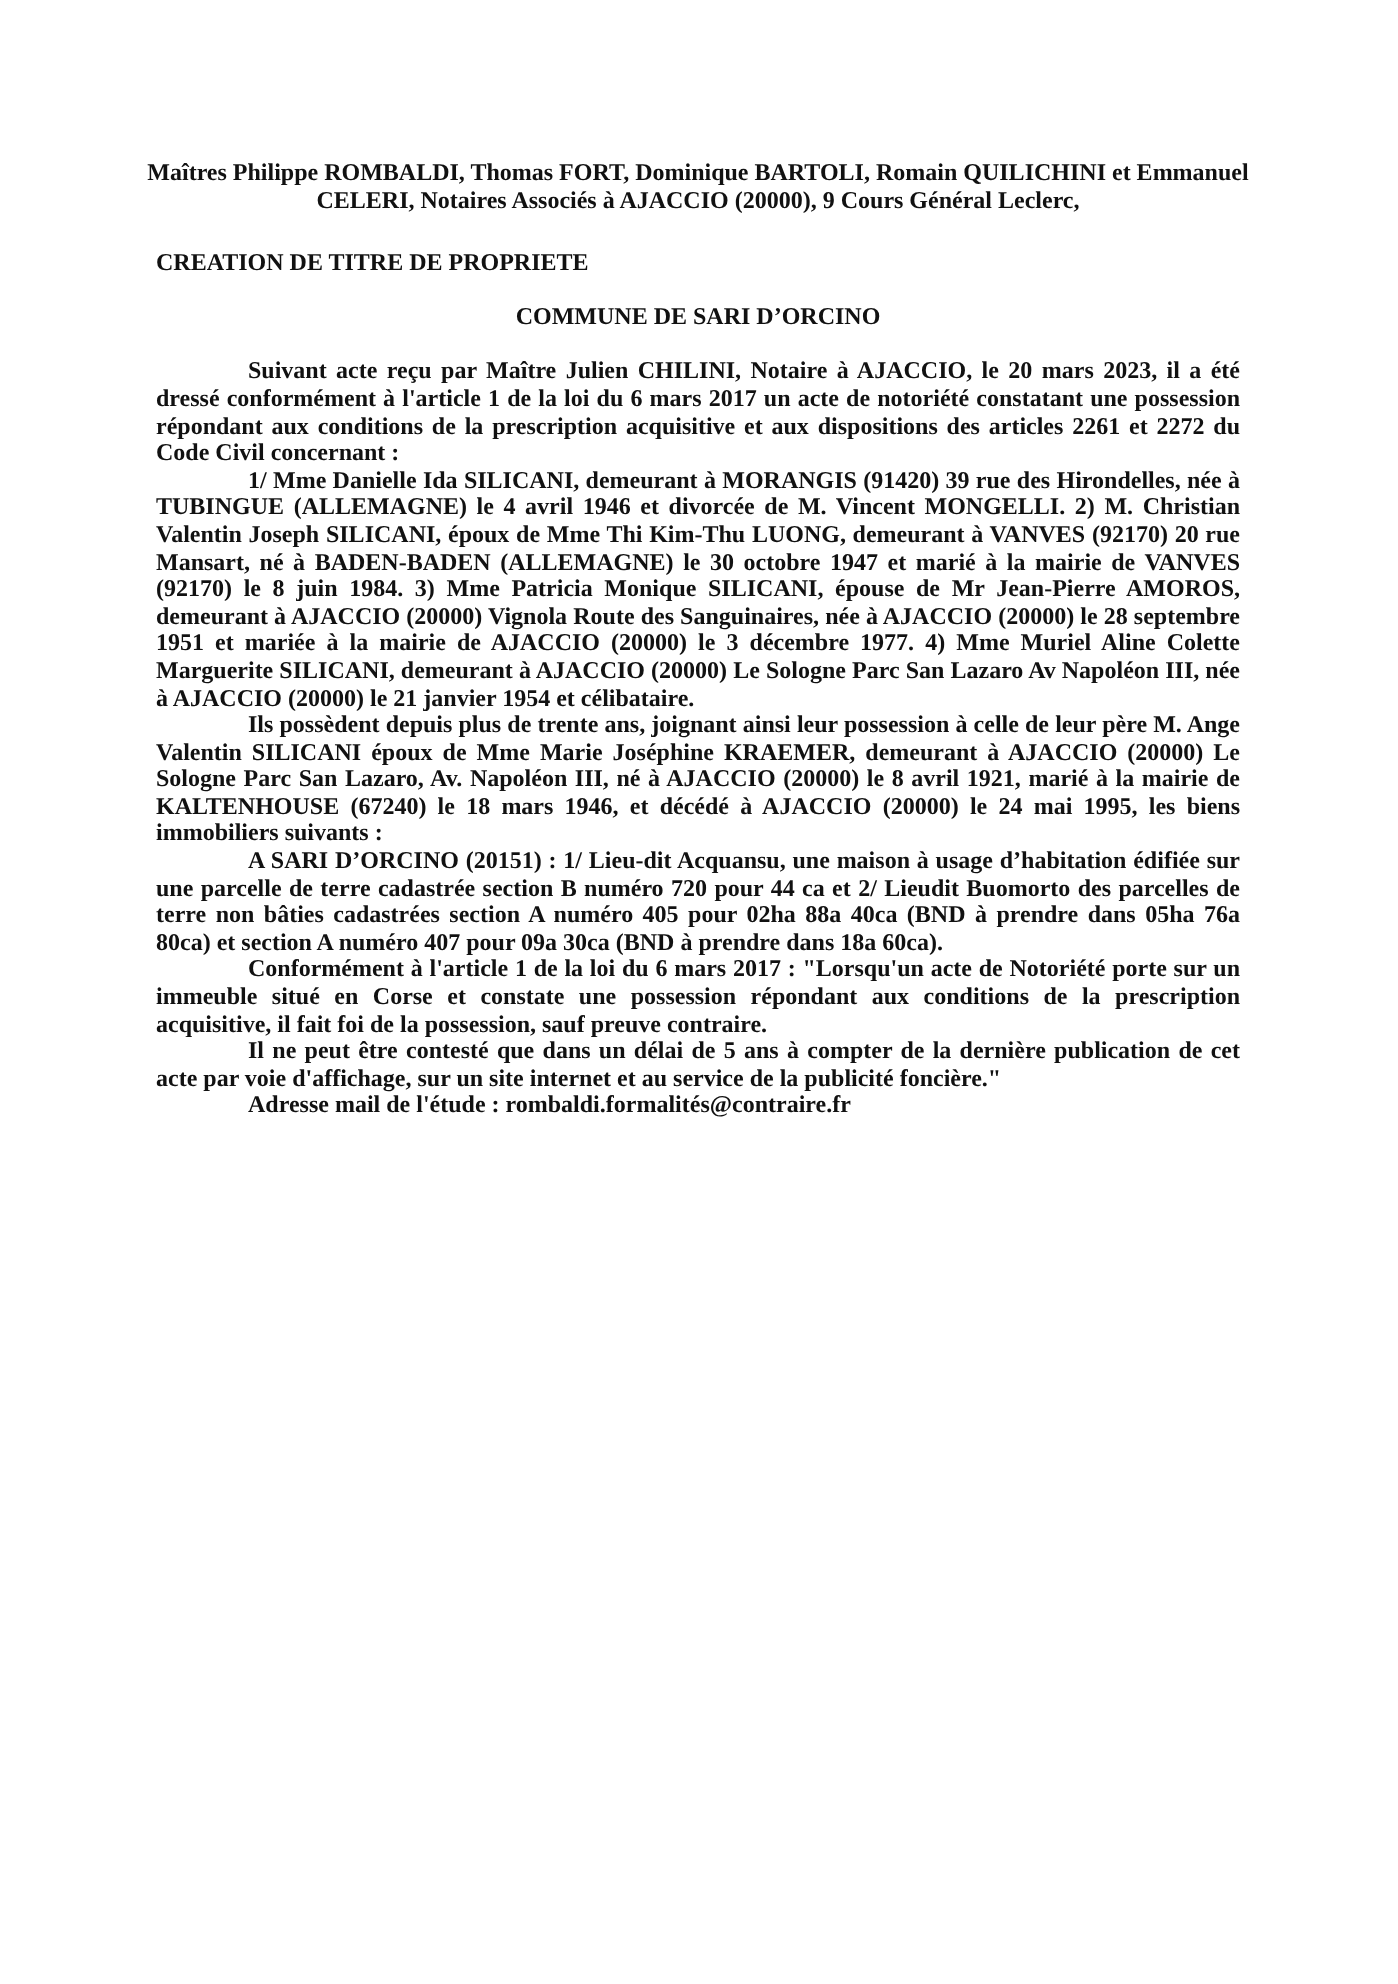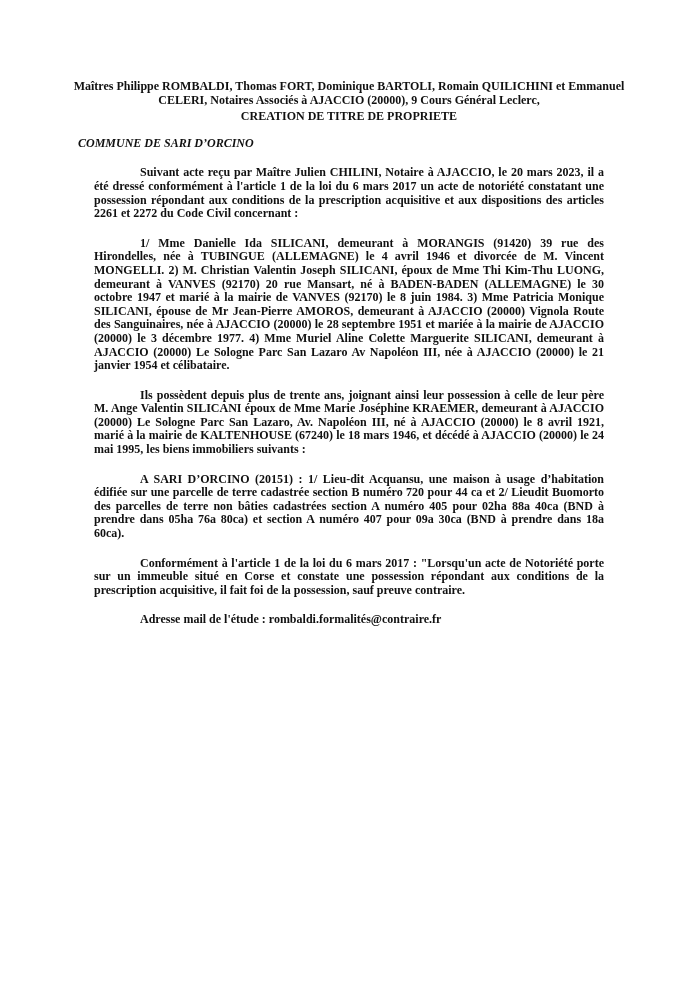--- a/index.html
+++ b/index.html
@@ -3,33 +3,34 @@
 <meta charset="utf-8">
 <style>
   html, body { margin: 0; padding: 0; background: #ffffff; }
   body { width: 699px; height: 992px; position: relative; overflow: hidden; }
   .page {
     position: absolute; left: 78px; top: 80px; width: 542px;
     font-family: "Liberation Serif", serif; font-weight: bold;
     font-size: 12px; line-height: 13.6px; color: #111111;
   }
   .header { text-align: center; margin: 0 -12px; }
-  .title { text-align: center; margin-top: 3px; }
-  .commune { margin-top: 13px; font-style: italic; }
+  .title { margin-top: 18px; }
+  .commune { text-align: center; margin-top: 13px; }
   .body { margin-top: 14px; }
-  .body p { margin: 16px; text-align: justify; text-indent: 46px; }
+  .body p { margin: 0; text-align: justify; text-indent: 46px; }
 </style>
 </head>
 <body>
 
 <div class="page">
   <div class="header">Maîtres Philippe ROMBALDI, Thomas FORT, Dominique BARTOLI, Romain QUILICHINI et Emmanuel CELERI, Notaires Associés à AJACCIO (20000), 9 Cours Général Leclerc,</div>
   <div class="title">CREATION DE TITRE DE PROPRIETE</div>
   <div class="commune">COMMUNE DE SARI D’ORCINO</div>
   <div class="body">
     <p>Suivant acte reçu par Maître Julien CHILINI, Notaire à AJACCIO, le 20 mars 2023, il a été dressé conformément à l'article 1 de la loi du 6 mars 2017 un acte de notoriété constatant une possession répondant aux conditions de la prescription acquisitive et aux dispositions des articles 2261 et 2272 du Code Civil concernant :</p>
     <p>1/ Mme Danielle Ida SILICANI, demeurant à MORANGIS (91420) 39 rue des Hirondelles, née à TUBINGUE (ALLEMAGNE) le 4 avril 1946 et divorcée de M. Vincent MONGELLI. 2) M. Christian Valentin Joseph SILICANI, époux de Mme Thi Kim-Thu LUONG, demeurant à VANVES (92170) 20 rue Mansart, né à BADEN-BADEN (ALLEMAGNE) le 30 octobre 1947 et marié à la mairie de VANVES (92170) le 8 juin 1984. 3) Mme Patricia Monique SILICANI, épouse de Mr Jean-Pierre AMOROS, demeurant à AJACCIO (20000) Vignola Route des Sanguinaires, née à AJACCIO (20000) le 28 septembre 1951 et mariée à la mairie de AJACCIO (20000) le 3 décembre 1977. 4) Mme Muriel Aline Colette Marguerite SILICANI, demeurant à AJACCIO (20000) Le Sologne Parc San Lazaro Av Napoléon III, née à AJACCIO (20000) le 21 janvier 1954 et célibataire.</p>
     <p>Ils possèdent depuis plus de trente ans, joignant ainsi leur possession à celle de leur père M. Ange Valentin SILICANI époux de Mme Marie Joséphine KRAEMER, demeurant à AJACCIO (20000) Le Sologne Parc San Lazaro, Av. Napoléon III, né à AJACCIO (20000) le 8 avril 1921, marié à la mairie de KALTENHOUSE (67240) le 18 mars 1946, et décédé à AJACCIO (20000) le 24 mai 1995, les biens immobiliers suivants :</p>
     <p>A SARI D’ORCINO (20151) : 1/ Lieu-dit Acquansu, une maison à usage d’habitation édifiée sur une parcelle de terre cadastrée section B numéro 720 pour 44 ca  et 2/ Lieudit Buomorto des parcelles de terre non bâties cadastrées section A numéro 405 pour 02ha 88a 40ca (BND à prendre dans 05ha 76a 80ca) et section A numéro 407 pour 09a 30ca (BND à prendre dans 18a 60ca).</p>
     <p>Conformément à l'article 1 de la loi du 6 mars 2017 : "Lorsqu'un acte de Notoriété porte sur un immeuble situé en Corse et constate une possession répondant aux conditions de la prescription acquisitive, il fait foi de la possession, sauf preuve contraire.</p>
+    <p>Il ne peut être contesté que dans un délai de 5 ans à compter de la dernière publication de cet acte par voie d'affichage, sur un site internet et au service de la publicité foncière."</p>
     <p>Adresse mail de l'étude : rombaldi.formalités@contraire.fr</p>
   </div>
 </div>
 
 </body></html>

